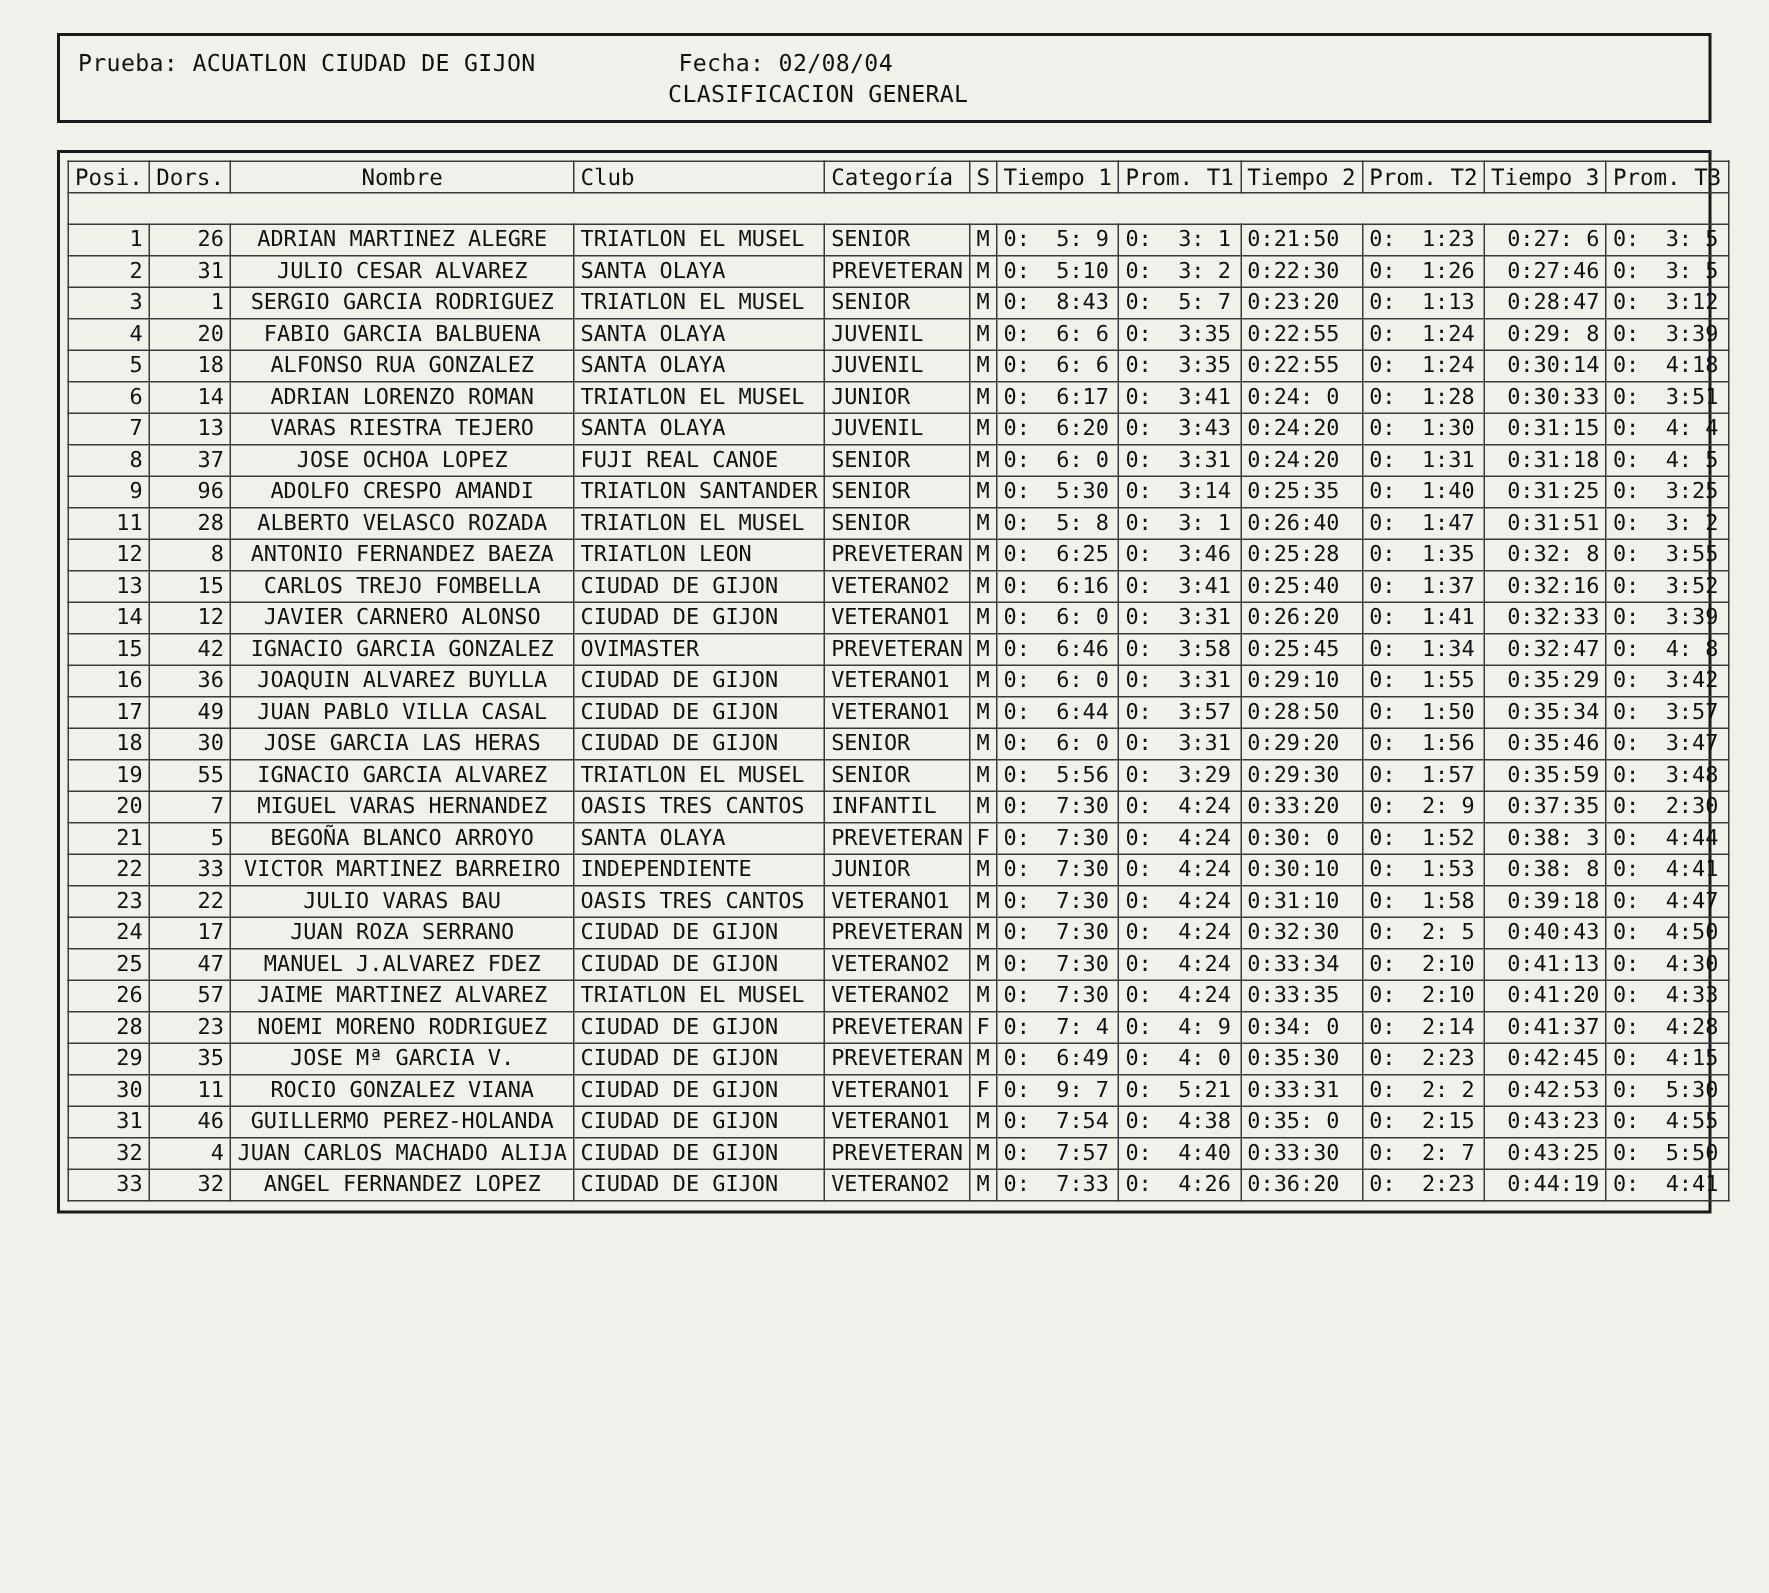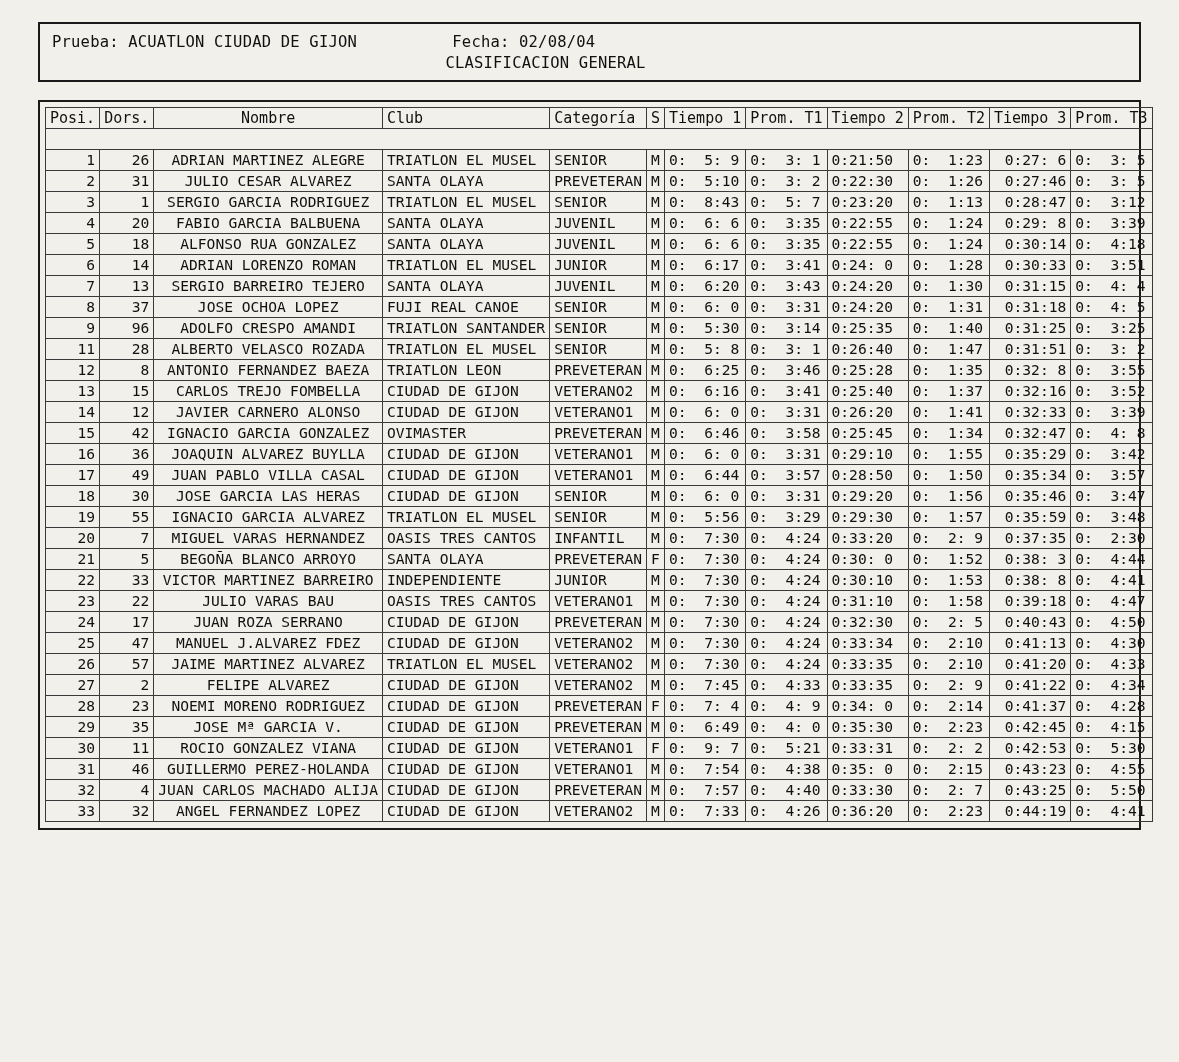--- a/index.html
+++ b/index.html
@@ -203,21 +203,21 @@
             <td class="c-t1">0:  6:17</td>
             <td class="c-p1">0:  3:41</td>
             <td class="c-t2">0:24: 0</td>
             <td class="c-p2">0:  1:28</td>
             <td class="c-t3">0:30:33</td>
             <td class="c-p3">0:  3:51</td>
           </tr>
           <tr>
             <td class="c-pos">7</td>
             <td class="c-dors">13</td>
-            <td class="c-name">SERGIO BARREIRO TEJERO</td>
+            <td class="c-name">VARAS RIESTRA TEJERO</td>
             <td class="c-club">SANTA OLAYA</td>
             <td class="c-cat">JUVENIL</td>
             <td class="c-sex">M</td>
             <td class="c-t1">0:  6:20</td>
             <td class="c-p1">0:  3:43</td>
             <td class="c-t2">0:24:20</td>
             <td class="c-p2">0:  1:30</td>
             <td class="c-t3">0:31:15</td>
             <td class="c-p3">0:  4: 4</td>
           </tr>
@@ -465,34 +465,20 @@
             <td class="c-name">JAIME MARTINEZ ALVAREZ</td>
             <td class="c-club">TRIATLON EL MUSEL</td>
             <td class="c-cat">VETERANO2</td>
             <td class="c-sex">M</td>
             <td class="c-t1">0:  7:30</td>
             <td class="c-p1">0:  4:24</td>
             <td class="c-t2">0:33:35</td>
             <td class="c-p2">0:  2:10</td>
             <td class="c-t3">0:41:20</td>
             <td class="c-p3">0:  4:33</td>
-          </tr>
-          <tr>
-            <td class="c-pos">27</td>
-            <td class="c-dors">2</td>
-            <td class="c-name">FELIPE ALVAREZ</td>
-            <td class="c-club">CIUDAD DE GIJON</td>
-            <td class="c-cat">VETERANO2</td>
-            <td class="c-sex">M</td>
-            <td class="c-t1">0:  7:45</td>
-            <td class="c-p1">0:  4:33</td>
-            <td class="c-t2">0:33:35</td>
-            <td class="c-p2">0:  2: 9</td>
-            <td class="c-t3">0:41:22</td>
-            <td class="c-p3">0:  4:34</td>
           </tr>
           <tr>
             <td class="c-pos">28</td>
             <td class="c-dors">23</td>
             <td class="c-name">NOEMI MORENO RODRIGUEZ</td>
             <td class="c-club">CIUDAD DE GIJON</td>
             <td class="c-cat">PREVETERAN</td>
             <td class="c-sex">F</td>
             <td class="c-t1">0:  7: 4</td>
             <td class="c-p1">0:  4: 9</td>

